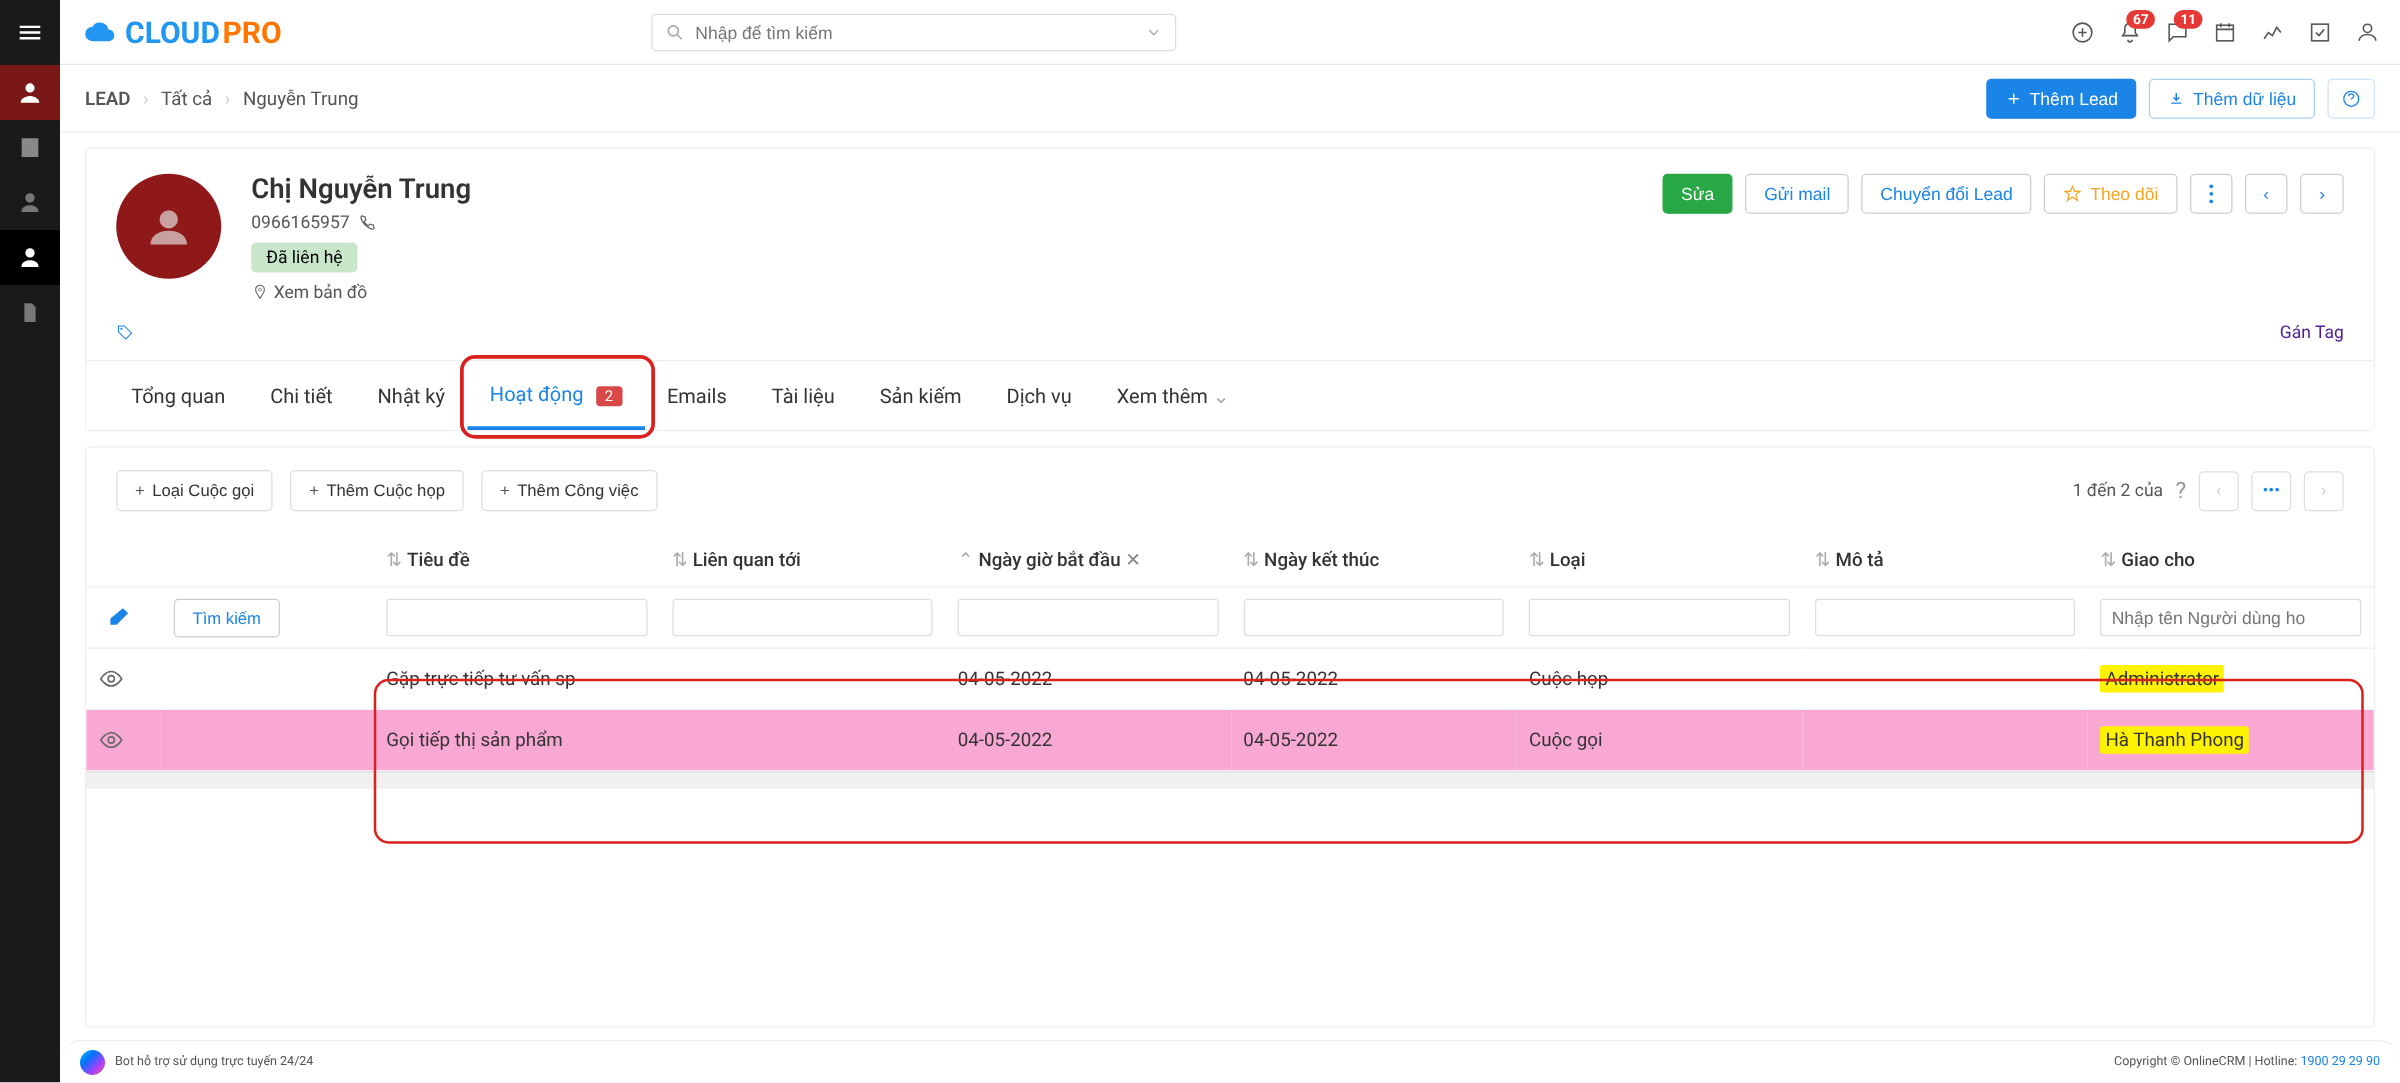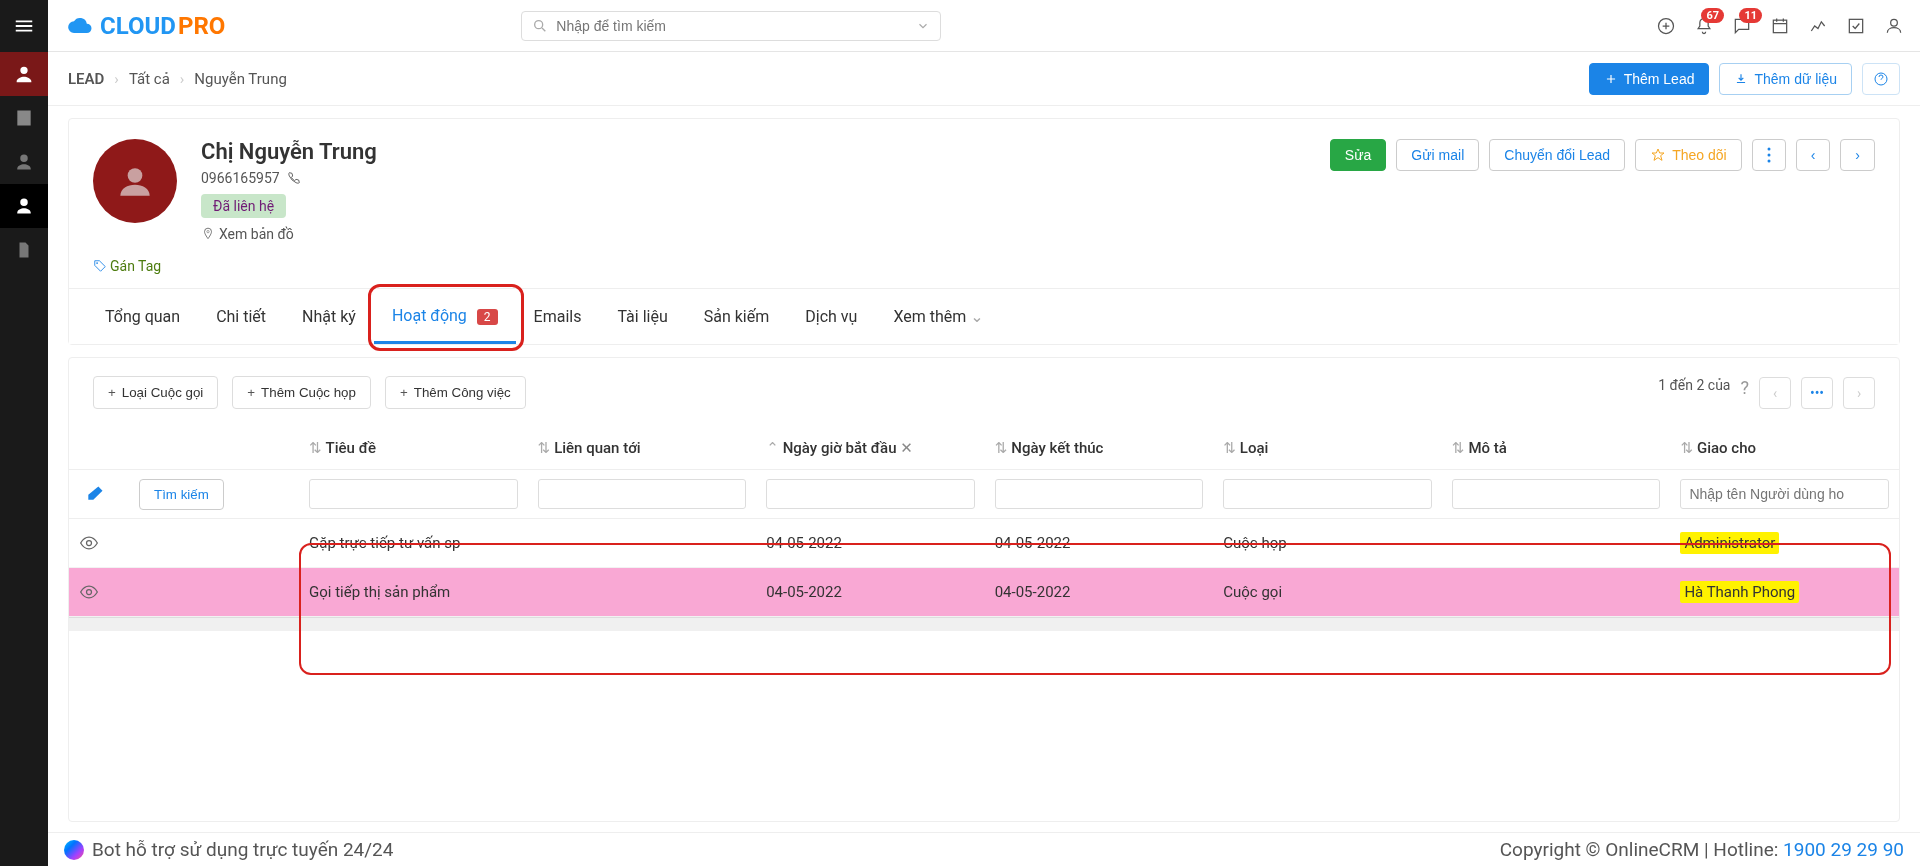--- a/index.html
+++ b/index.html
@@ -26,48 +26,48 @@
 .btn { border: 1px solid #ccc; background: #fff; border-radius: 4px; padding: 7px 14px; cursor: pointer; display: inline-flex; align-items: center; gap: 6px; font-size: 14px; }
 .btn-primary { background: #1b84e7; border-color: #1b84e7; color: #fff; }
 .btn-blue-outline { color: #1b84e7; border-color: #a7d0f2; }
 .btn-icon-blue { color: #1b84e7; border: 1px solid #cde3f6; border-radius: 4px; padding: 7px 10px; }
 .content { padding: 0 20px 10px 20px; overflow: hidden; flex: 1; display: flex; flex-direction: column; }
 .card { background: #fff; border: 1px solid #eee; border-radius: 4px; margin-top: 12px; }
 .lead-head { display: flex; padding: 20px 24px 10px 24px; gap: 24px; }
 .avatar { width: 84px; height: 84px; border-radius: 50%; background: #8f1919; display: flex; align-items: center; justify-content: center; color: #fff; flex-shrink: 0; }
 .lead-info h2 { font-size: 22px; font-weight: 600; color: #333; margin-bottom: 6px; }
 .lead-info .phone { color: #555; display: flex; align-items: center; gap: 6px; margin-bottom: 8px; }
-.status-badge { display: inline-block; background: #c8e6c9; color: #701a75; padding: 4px 12px; border-radius: 4px; margin-bottom: 8px; }
+.status-badge { display: inline-block; background: #c8e6c9; color: #000000; padding: 4px 12px; border-radius: 4px; margin-bottom: 8px; }
 .map-link { color: #555; display: flex; align-items: center; gap: 4px; }
 .lead-actions { margin-left: auto; display: flex; gap: 10px; align-items: flex-start; }
 .btn-green { background: #28a745; color: #fff; border-color: #28a745; }
 .btn-outline-blue { color: #1b84e7; border-color: #ccc; }
 .btn-star { color: #f5a623; align-items: center; }
-.tag-link { color: #4d7c0f; padding: 6px 24px 14px 24px; display: flex; align-items: center; gap: 3px; font-size: 14px; }
+.tag-link { color: #4c1d95; padding: 6px 24px 14px 24px; display: flex; align-items: center; gap: 18px; font-size: 14px; justify-content: space-between; }
 .tabs { display: flex; border-top: 1px solid #eee; padding: 0 18px; align-items: center; height: 56px; background:#fff; }
 .tab { padding: 16px 18px; color: #333; cursor: pointer; font-size: 16px; position: relative; }
 .tab.active { color: #1b84e7; border-bottom: 3px solid #1b84e7; }
 .tab .tab-badge { display: inline-block; background: #d84847; color: #fff; font-size: 12px; padding: 1px 7px; border-radius: 3px; margin-left: 6px; }
 .tab-highlight-box { position: absolute; border: 3px solid #d9211d; border-radius: 12px; left: -6px; right: -8px; top: -6px; bottom: -10px; pointer-events: none; }
 .actions-row { display: flex; padding: 18px 24px; gap: 14px; align-items: center; }
 .btn-light { border: 1px solid #ddd; background: #fff; color: #333; border-radius: 4px; padding: 8px 14px; display: inline-flex; align-items: center; gap: 6px; }
-.pager { margin-left: auto; display: flex; align-items: flex-start; gap: 10px; color: #555; }
+.pager { margin-left: auto; display: flex; align-items: center; gap: 10px; color: #555; }
 .pager .pg-btn { border: 1px solid #ddd; width: 32px; height: 32px; border-radius: 4px; display: flex; align-items: center; justify-content: center; color: #1b84e7; }
 .table-wrap { position: relative; }
 .table { width: 100%; border-collapse: collapse; }
 .table th { text-align: left; padding: 12px 10px; border-bottom: 1px solid #eee; color: #333; font-weight: 500; font-size: 15px; }
 .table th .sort { color: #aaa; margin-right: 4px; }
 .table td { padding: 14px 10px; border-bottom: 1px solid #f2f2f2; font-size: 15px; color: #333; vertical-align: middle; }
 .filter-row td, .filter-row th { padding: 8px 10px; background:#fff; }
 .filter-input { width: 100%; border: 1px solid #ddd; border-radius: 3px; padding: 6px 8px; font-size: 14px; }
 .search-btn { color: #1b84e7; border: 1px solid #ccc; border-radius: 4px; padding: 7px 14px; background:#fff; }
 .eraser-btn { color: #1b84e7; border: none; background: none; display: flex; align-items: center; justify-content: center; width: 32px; height: 32px; }
 .highlight-yellow { background: #fff200; padding: 2px 4px; border-radius: 2px; }
 .row-highlight-box { position: absolute; border: 2px solid #d9211d; border-radius: 12px; pointer-events: none; }
-.footer { height: 34px; border-top: 1px solid #eee; display: flex; align-items: center; padding: 0 16px; font-size: 19px; color: #555; background:#fff; }
+.footer { height: 34px; border-top: 1px solid #eee; display: flex; align-items: center; padding: 0 16px; font-size: 10px; color: #555; background:#fff;border-radius:17px; }
 .footer .bot { display: flex; align-items: center; gap: 8px; }
 .footer .right { margin-left: auto; }
 .footer .hotline { color: #1b84e7; }
 .messenger-icon { width: 20px; height: 20px; background: linear-gradient(135deg,#00c6ff,#0072ff,#a041ff,#ff4d94); border-radius: 50%; display:inline-block; }
 svg { display: block; }
 .chev { color: #ccc; }
 </style>
 </head>
 <body>
 

